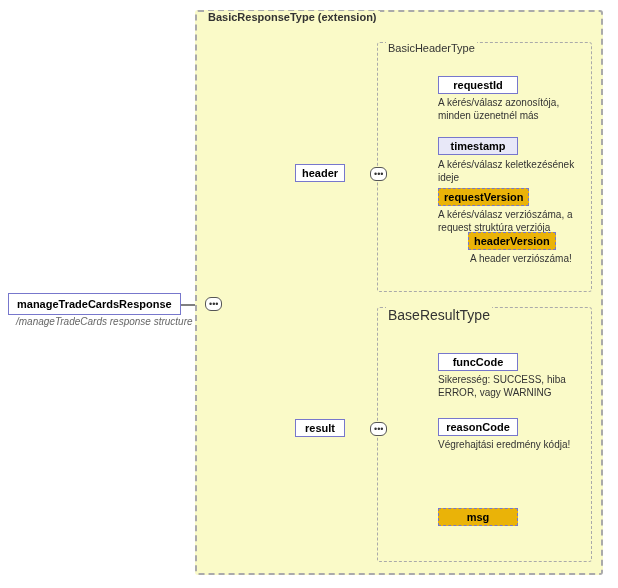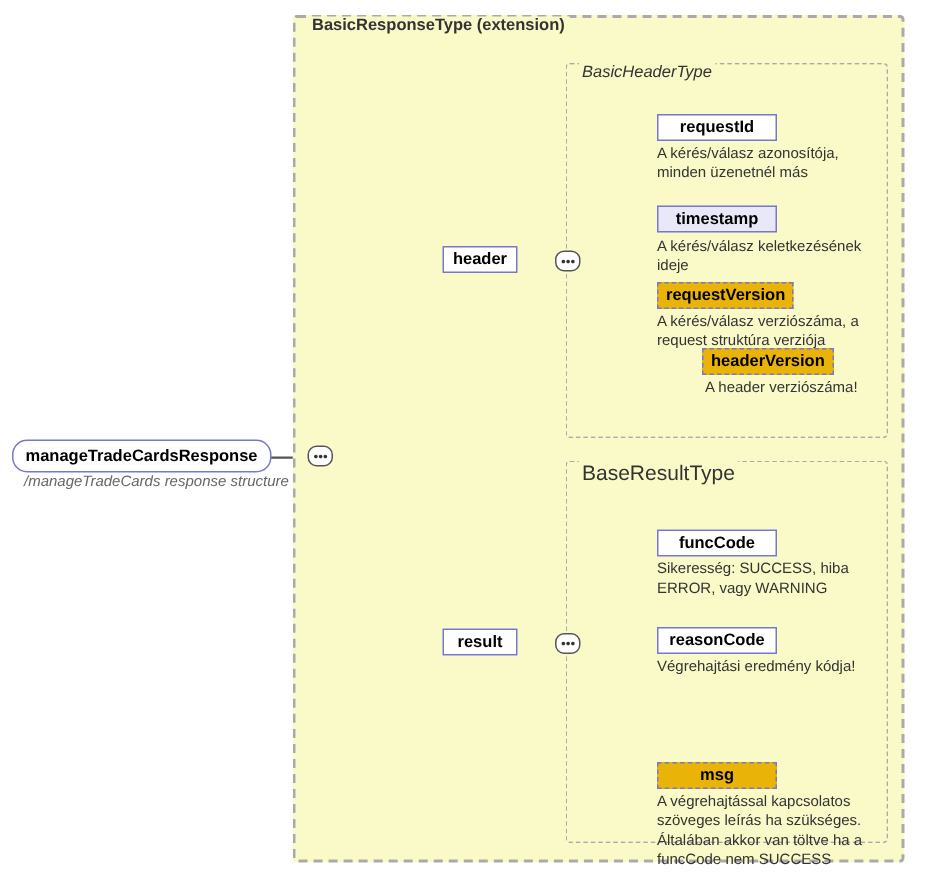--- a/index.html
+++ b/index.html
@@ -56,21 +56,20 @@
       border-radius: 3px;
     }
     .header-type-label {
       position: absolute;
       top: -1px;
       left: 8px;
       background: #fafac8;
       font-size: 11px;
       color: #333;
       padding: 0 2px;
-      font-style: italic;
     }
 
     
     .result-type-box {
       position: absolute;
       top: 295px;
       left: 180px;
       width: 215px;
       height: 255px;
       border: 1px dashed #aaa;
@@ -213,21 +212,21 @@
 
     <div class="header-type-box">
       <span class="header-type-label">BasicHeaderType</span>
     </div>
 
     <div class="result-type-box">
       <span class="result-type-label">BaseResultType</span>
     </div>
   </div>
 
-  <div class="main-entity-box" style="left: 8px; top: 293px; border-radius: 10px;">
+  <div class="main-entity-box" style="left: 8px; top: 293px;">
     <span>manageTradeCardsResponse</span>
   </div>
   <div class="sub-label" style="left: 16px; top: 316px; font-style: italic;">/manageTradeCards response structure</div>
 
   <div class="connector-pill" style="left: 205px; top: 297px;">•••</div>
 
   <div class="elem-box" style="left: 295px; top: 164px; min-width: 50px;">
     <span>header</span>
   </div>
 
@@ -265,15 +264,14 @@
   <div class="desc-text" style="left: 438px; top: 373px; max-width: 140px;">Sikeresség: SUCCESS, hiba ERROR, vagy WARNING</div>
 
   <div class="elem-box" style="left: 438px; top: 418px; min-width: 80px;">
     <span>reasonCode</span>
   </div>
   <div class="desc-text" style="left: 438px; top: 438px; max-width: 140px;">Végrehajtási eredmény kódja!</div>
 
   <div class="elem-box-dashed" style="left: 438px; top: 508px; min-width: 80px;">
     <span>msg</span>
   </div>
-  <div class="desc-text" style="left: 438px; top: 528px; max-width: 140px;">A végrehajtással kapcsolatos szöveges leírás ha szükséges. Általában akkor van töltve ha a funcCode nem SUCCESS</div>
 
 </div>
 
 </body></html>

